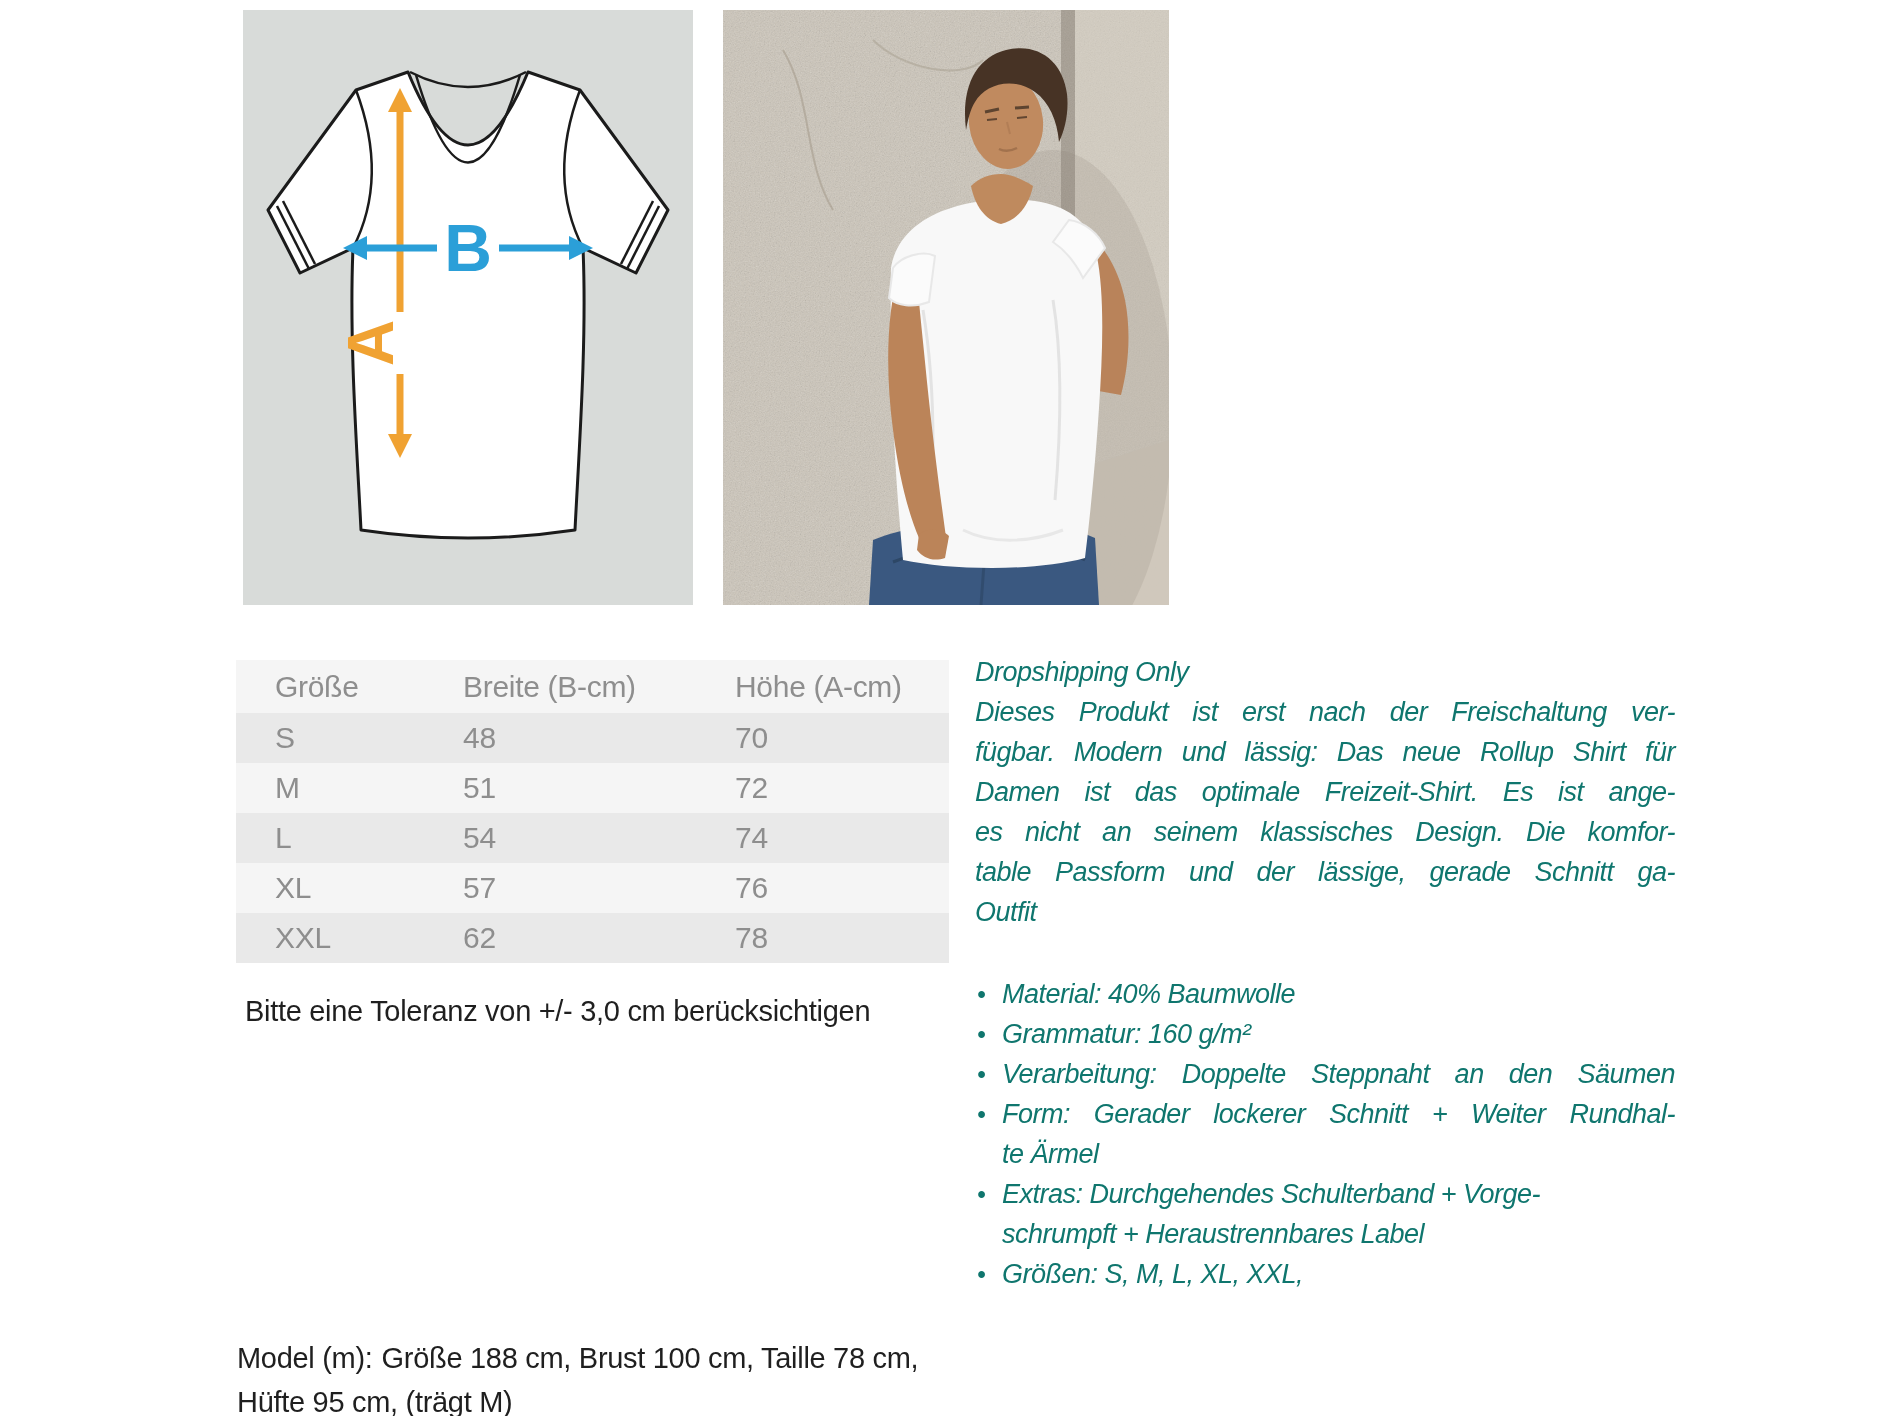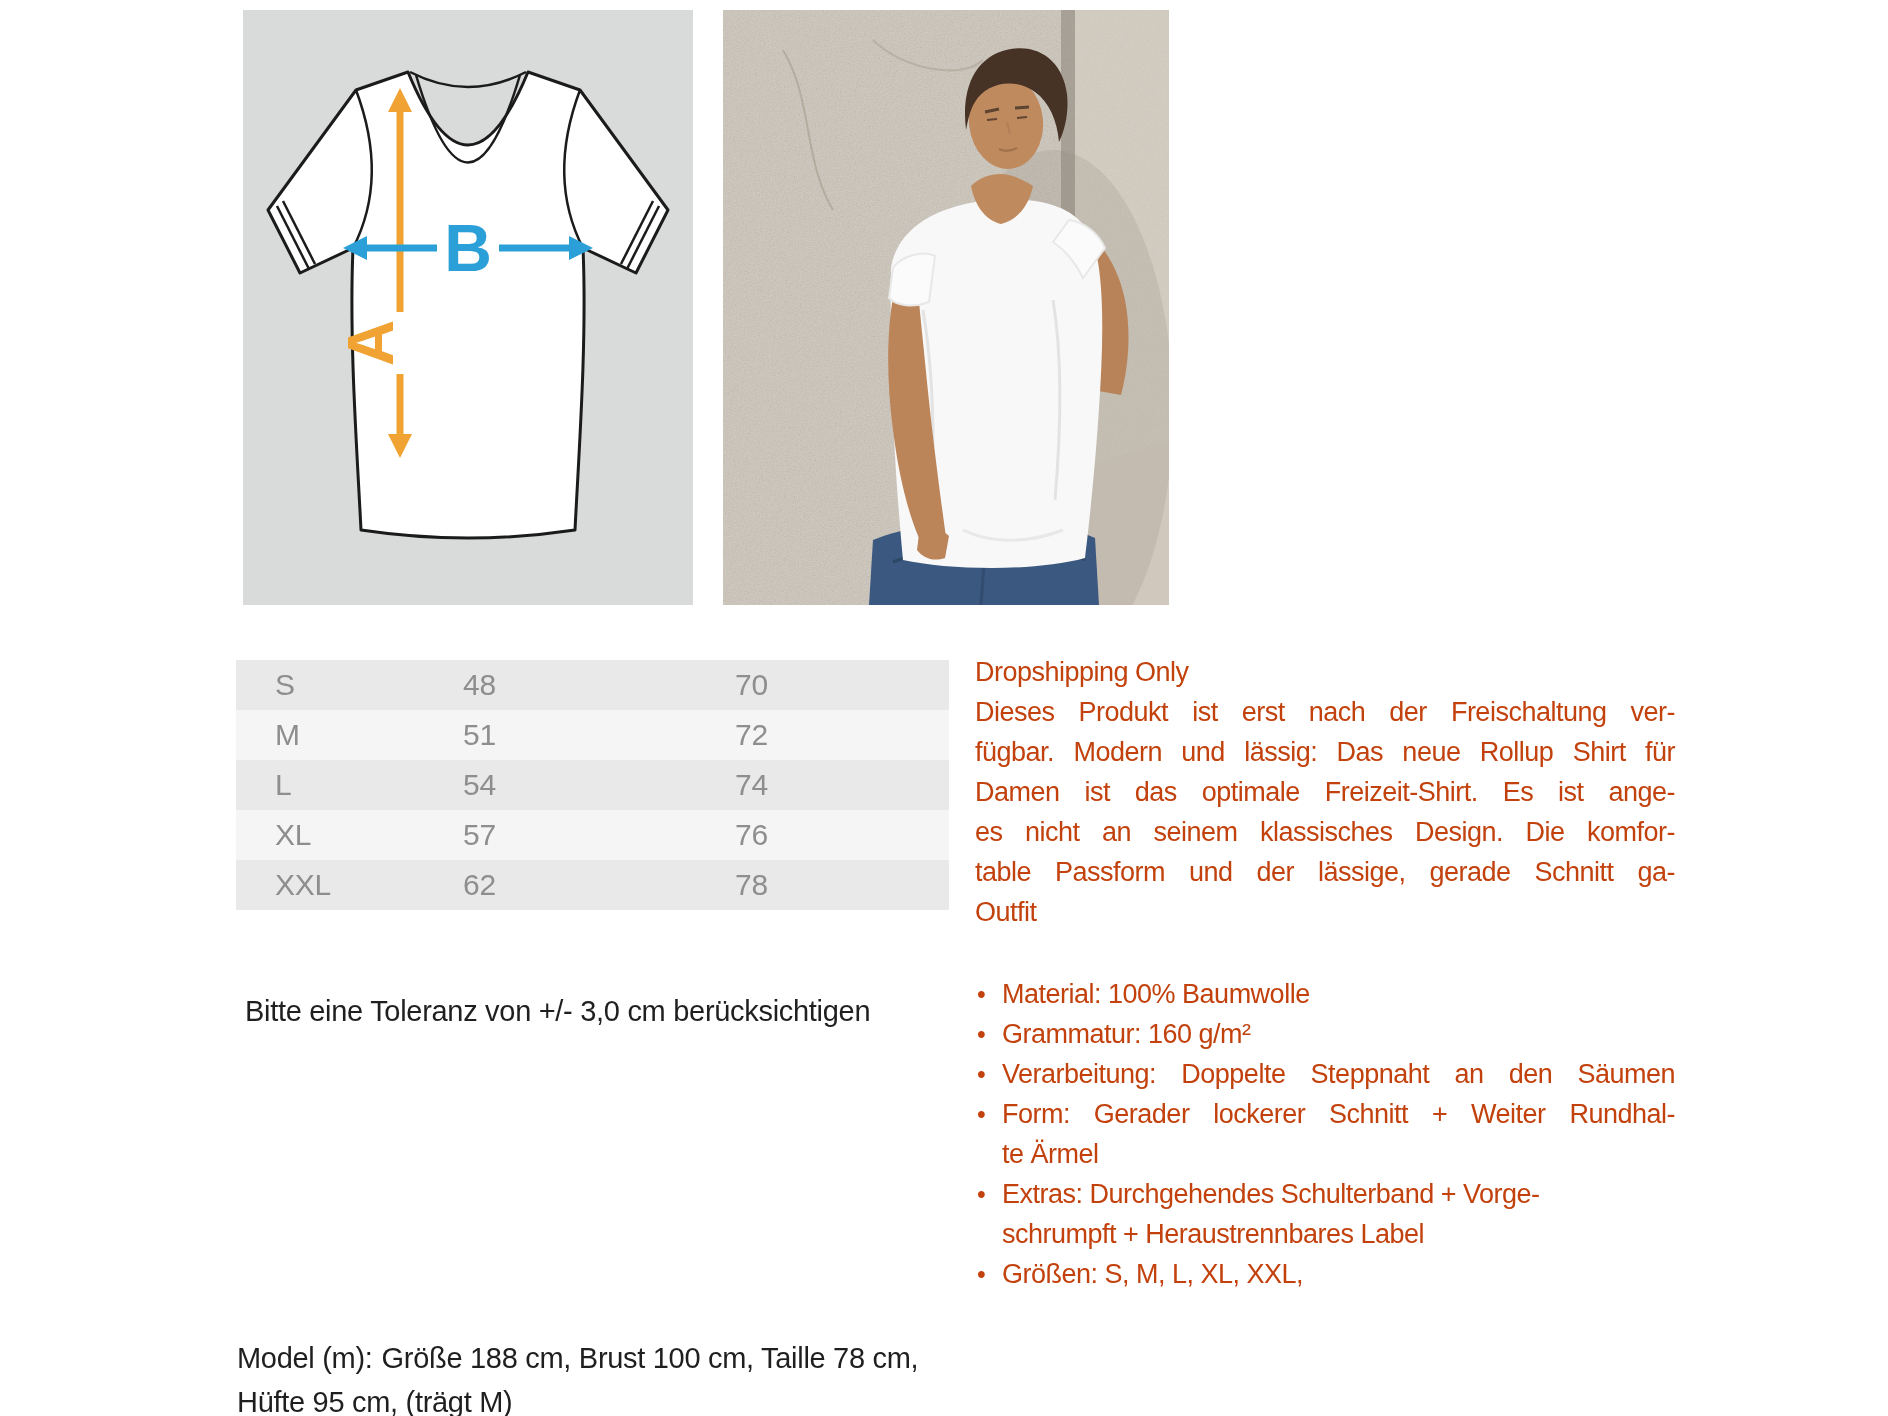--- a/index.html
+++ b/index.html
@@ -16,21 +16,21 @@
         height:50px;align-items:center;}
   .thead{height:53px;background:#f5f5f5;}
   .row-dark{background:#e9e9e9;}
   .row-light{background:#f5f5f5;}
   
   .tolerance{left:237px;top:995px;font-size:29px;letter-spacing:-0.3px;color:#1f1f1f;margin-left:8px;}
   .model{left:237px;top:1336px;font-size:29px;line-height:44px;letter-spacing:-0.3px;width:800px;}
   .model .b{font-weight:normal;margin-right:9px;}
   .model .rest{white-space:pre-line;}
   
-  .desc{left:975px;top:652px;width:700px;font-size:27px;letter-spacing:-0.5px;color:#c2410c;}
+  .desc{left:975px;top:652px;width:700px;font-size:27px;letter-spacing:-0.5px;color:#0f766e;font-style:italic;}
   .ln{height:40px;line-height:40px;white-space:nowrap;}
   .ln.jst{white-space:normal;text-align:justify;text-align-last:justify;}
   .bullets{margin-top:42px;}
   .bullet-item{position:relative;padding-left:27px;}
   .bullet-item .dot{position:absolute;left:2px;top:0;height:40px;line-height:40px;font-size:25px;}
 </style>
 </head>
 <body>
 
 <div class="abs diagram">
@@ -116,20 +116,25 @@
       <path d="M264,110 L274,109 M294,108 L304,107" stroke="#4a3526" stroke-width="2" opacity="0.8" fill="none"></path>
       <path d="M284,112 L287,124" stroke="#a87750" stroke-width="2" opacity="0.6" fill="none"></path>
       <path d="M276,139 Q284,143 294,138" stroke="#9a6b48" stroke-width="2.5" opacity="0.8" fill="none"></path>
 
       <path d="M196,524 C204,518 218,518 226,526 L222,548 C210,552 200,548 194,540 Z" fill="#bb8459"></path>
     </g>
   </svg>
 </div>
 
 <div class="abs size-table">
+  <div class="trow thead">
+      <div>Größe</div>
+      <div>Breite (B-cm)</div>
+      <div>Höhe (A-cm)</div>
+    </div>
 
 <div class="trow row-dark">
       <div>S</div>
       <div>48</div>
       <div>70</div>
     </div>
     <div class="trow row-light">
       <div>M</div>
       <div>51</div>
       <div>72</div>
@@ -165,21 +170,21 @@
       <div class="ln jst">fügbar. Modern und lässig: Das neue Rollup Shirt für</div>
       <div class="ln jst">Damen ist das optimale Freizeit-Shirt. Es ist ange-</div>
       <div class="ln jst">es nicht an seinem klassisches Design. Die komfor-</div>
       <div class="ln jst">table Passform und der lässige,  gerade Schnitt ga-</div>
       <div class="ln">Outfit</div>
     </div>
   <div class="bullets">
       <div class="bullet-item">
         <span class="dot">•</span>
         <div>
-          <div class="ln">Material: 100% Baumwolle</div>
+          <div class="ln">Material: 40% Baumwolle</div>
         </div>
       </div>
       <div class="bullet-item">
         <span class="dot">•</span>
         <div>
           <div class="ln">Grammatur: 160 g/m²</div>
         </div>
       </div>
       <div class="bullet-item">
         <span class="dot">•</span>

